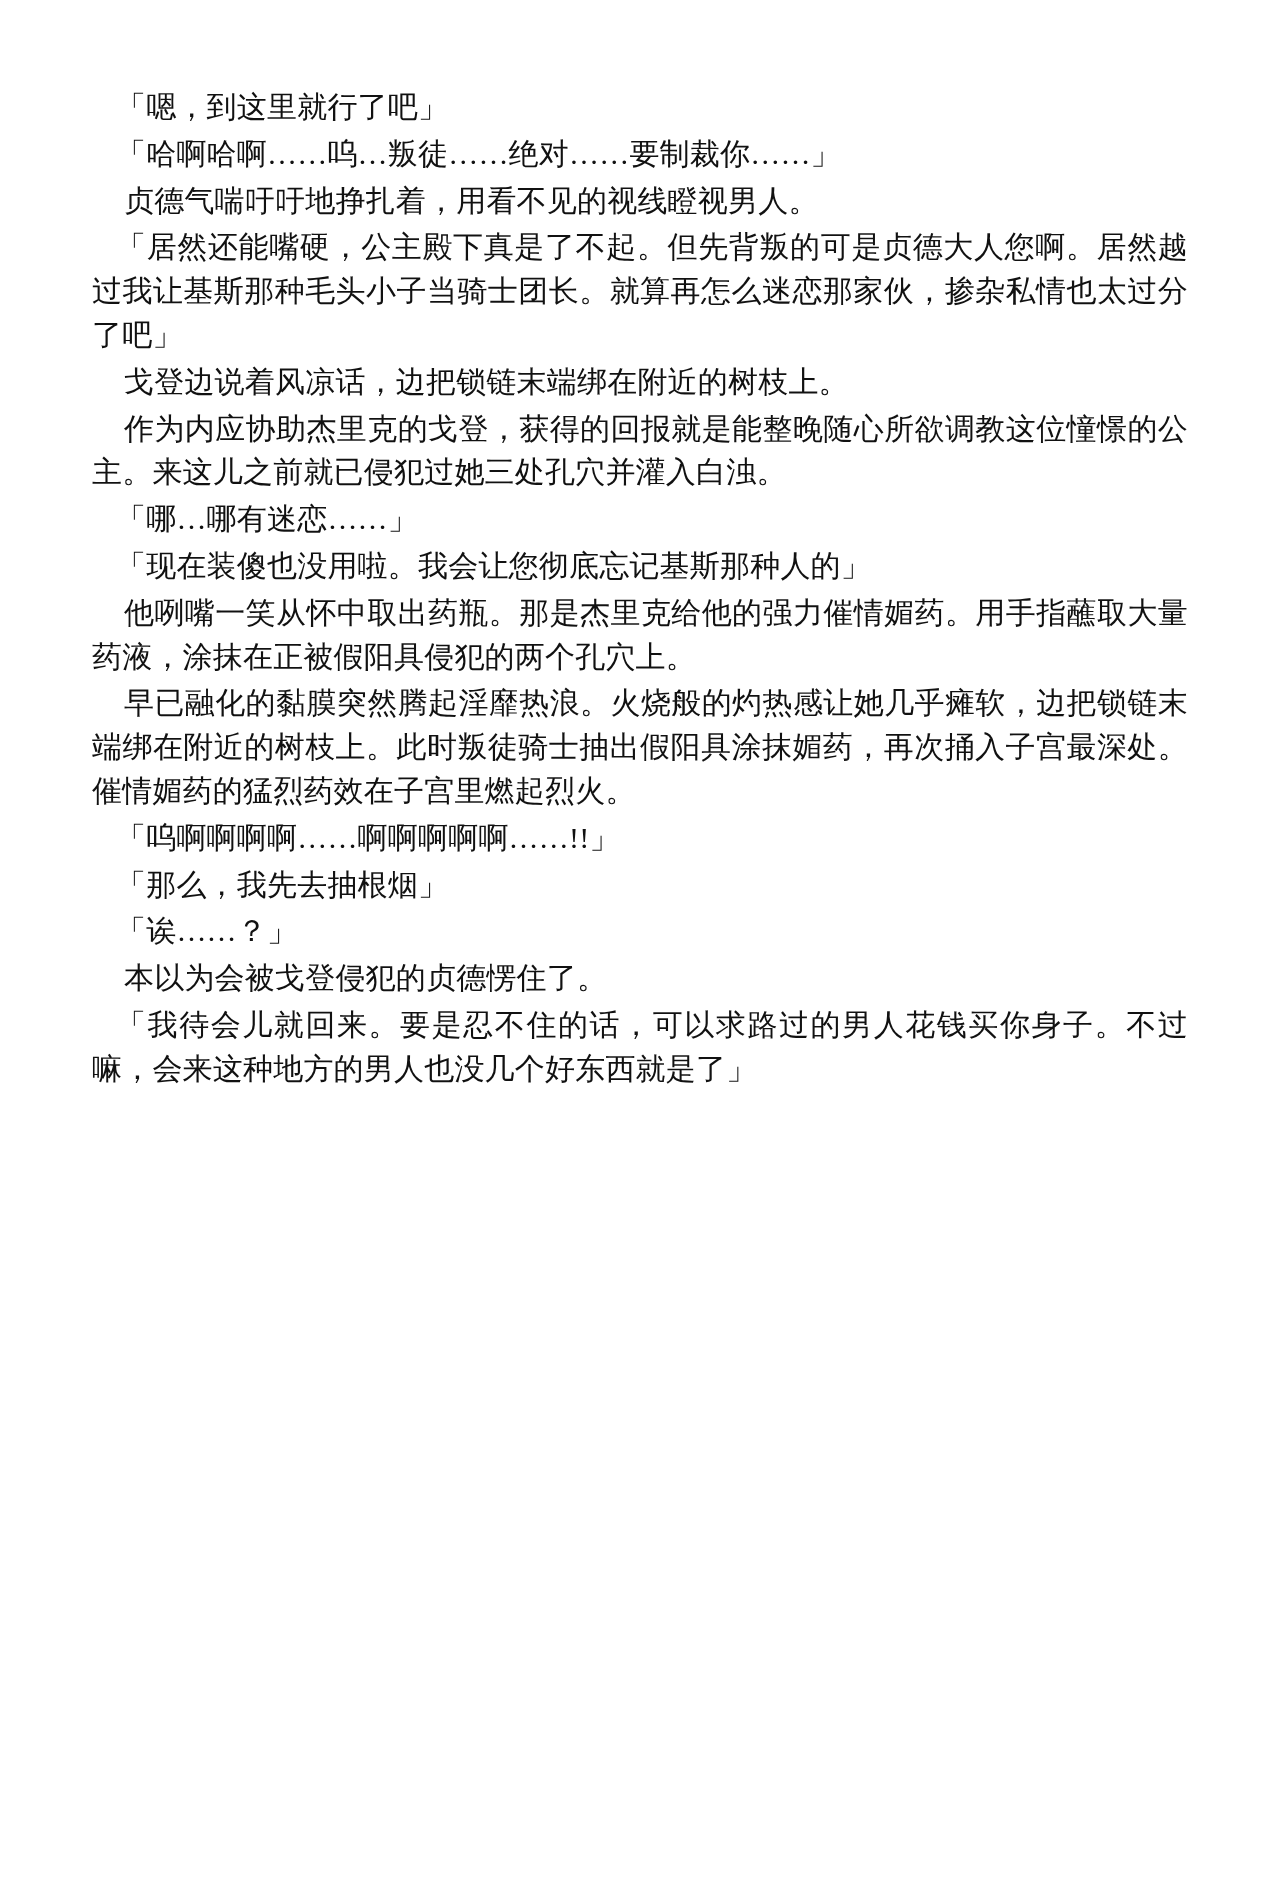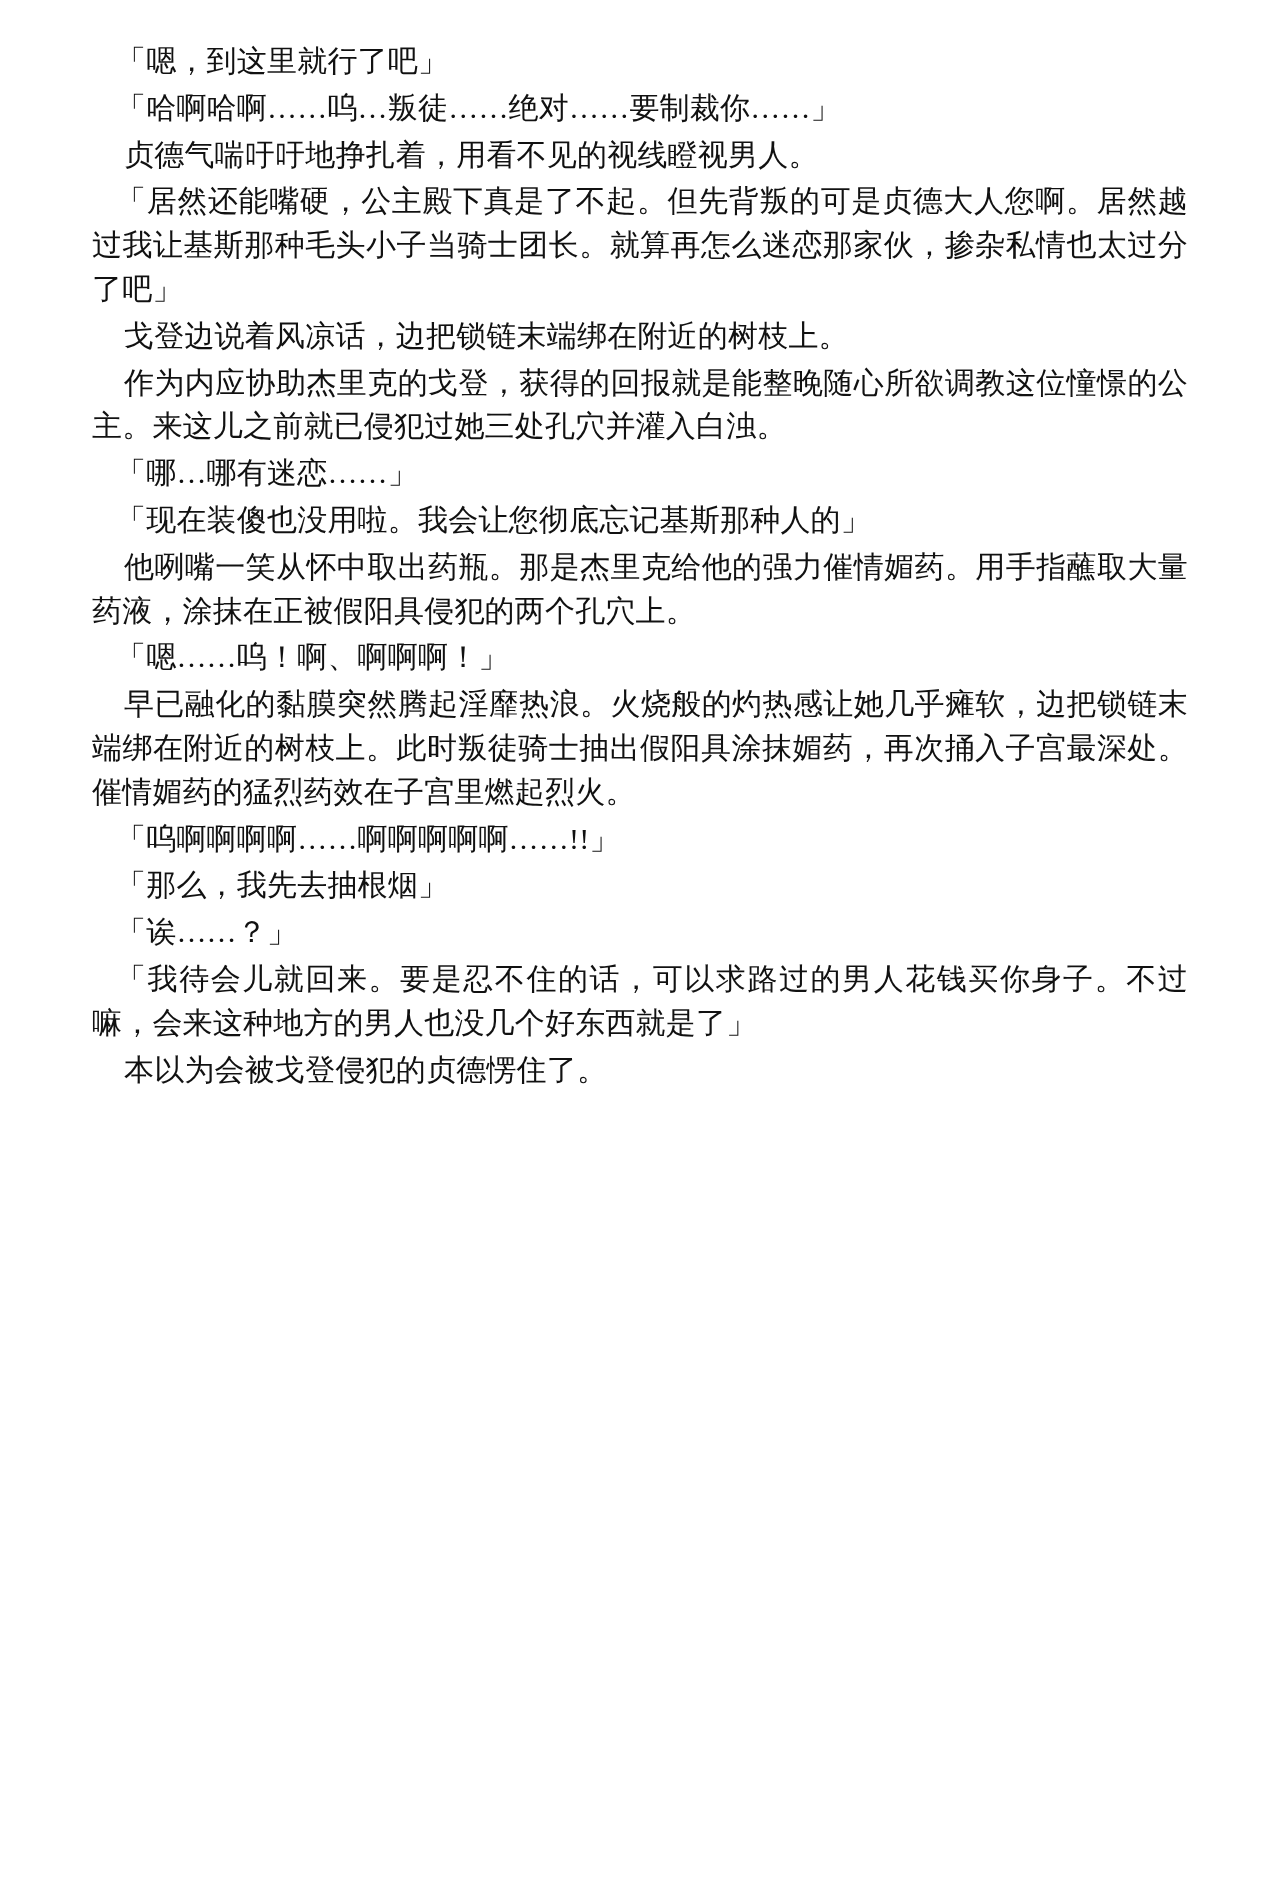--- a/index.html
+++ b/index.html
@@ -10,21 +10,21 @@
   body {
     width: 1280px;
     height: 1882px;
     font-family: "Liberation Serif", "DejaVu Serif", serif;
     color: #111111;
   }
   .page {
     box-sizing: border-box;
     width: 1280px;
     height: 1882px;
-    padding: 39px 92px 60px 92px;
+    padding: 85px 92px 60px 92px;
     background: #ffffff;
     position: relative;
   }
   .body-text {
     font-size: 30px;
     line-height: 1.46;
     letter-spacing: 0.2px;
     text-align: justify;
     text-justify: inter-ideograph;
   }
@@ -46,21 +46,20 @@
   <div class="body-text">
     <p class="para quote">「嗯，到这里就行了吧」</p>
     <p class="para quote">「哈啊哈啊……呜…叛徒……绝对……要制裁你……」</p>
     <p class="para indent">贞德气喘吁吁地挣扎着，用看不见的视线瞪视男人。</p>
     <p class="para quote">「居然还能嘴硬，公主殿下真是了不起。但先背叛的可是贞德大人您啊。居然越过我让基斯那种毛头小子当骑士团长。就算再怎么迷恋那家伙，掺杂私情也太过分了吧」</p>
     <p class="para indent">戈登边说着风凉话，边把锁链末端绑在附近的树枝上。</p>
     <p class="para indent">作为内应协助杰里克的戈登，获得的回报就是能整晚随心所欲调教这位憧憬的公主。来这儿之前就已侵犯过她三处孔穴并灌入白浊。</p>
     <p class="para quote">「哪…哪有迷恋……」</p>
     <p class="para quote">「现在装傻也没用啦。我会让您彻底忘记基斯那种人的」</p>
     <p class="para indent">他咧嘴一笑从怀中取出药瓶。那是杰里克给他的强力催情媚药。用手指蘸取大量药液，涂抹在正被假阳具侵犯的两个孔穴上。</p>
-    <p class="para quote">「嗯……呜！啊、啊啊啊！」</p>
     <p class="para indent">早已融化的黏膜突然腾起淫靡热浪。火烧般的灼热感让她几乎瘫软，边把锁链末端绑在附近的树枝上。此时叛徒骑士抽出假阳具涂抹媚药，再次捅入子宫最深处。催情媚药的猛烈药效在子宫里燃起烈火。</p>
     <p class="para quote">「呜啊啊啊啊……啊啊啊啊啊……!!」</p>
     <p class="para quote">「那么，我先去抽根烟」</p>
     <p class="para quote">「诶……？」</p>
+    <p class="para indent">本以为会被戈登侵犯的贞德愣住了。</p>
     <p class="para quote">「我待会儿就回来。要是忍不住的话，可以求路过的男人花钱买你身子。不过嘛，会来这种地方的男人也没几个好东西就是了」</p>
-    <p class="para indent">本以为会被戈登侵犯的贞德愣住了。</p>
   </div>
 </div>
 
 </body></html>

